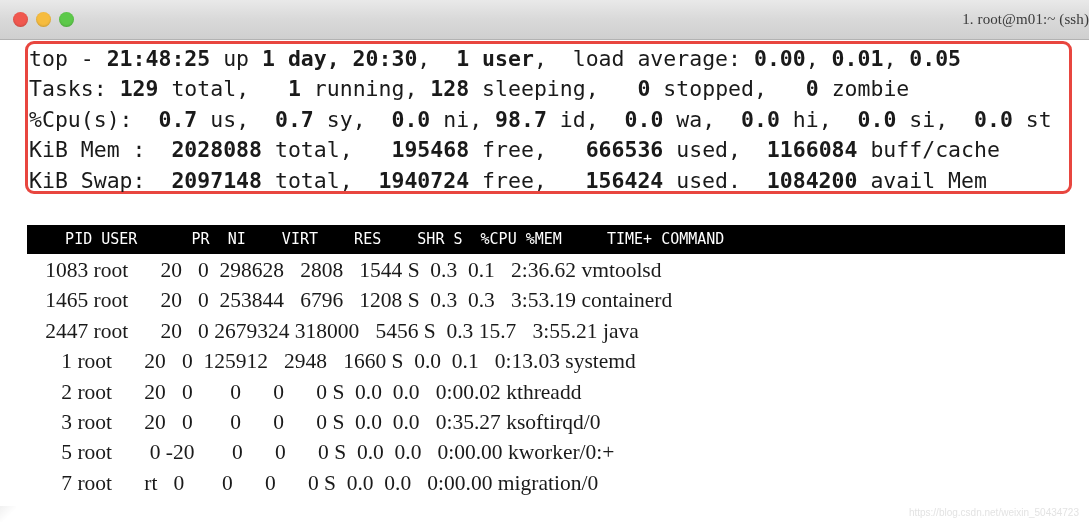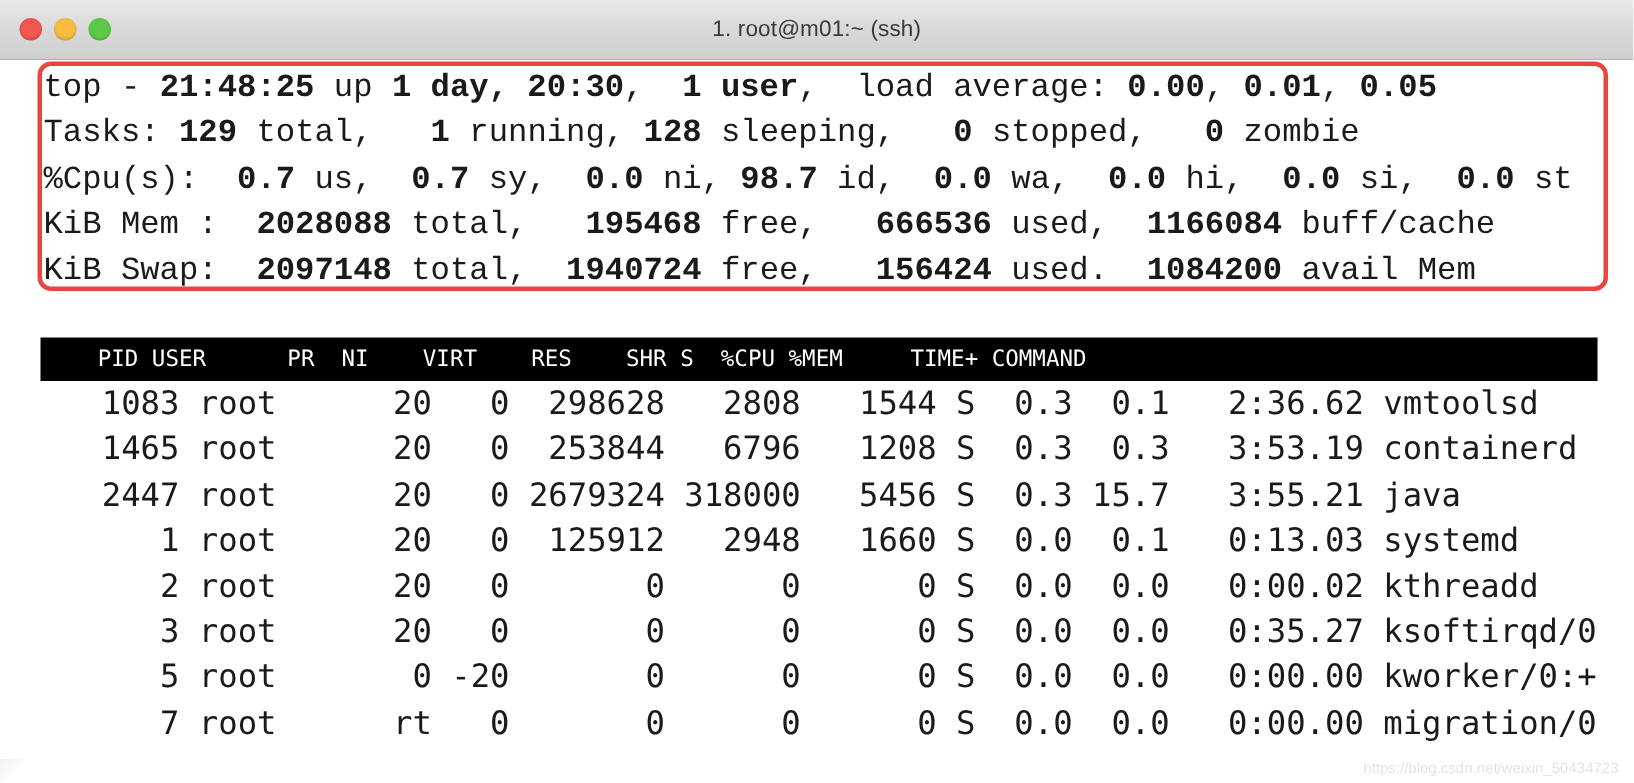--- a/index.html
+++ b/index.html
@@ -37,22 +37,22 @@
   }
   .light {
     width: 15px; height: 15px; border-radius: 50%;
     display: block;
   }
   .light.close  { background: #f0584f; box-shadow: inset 0 -1px 2px rgba(0,0,0,.18); }
   .light.min    { background: #f6bc3f; box-shadow: inset 0 -1px 2px rgba(0,0,0,.18); }
   .light.max    { background: #5dc94a; box-shadow: inset 0 -1px 2px rgba(0,0,0,.18); }
   .title-text {
     width: 100%;
-    text-align: center;
-    font-family: Liberation Sans, sans-serif;
+    text-align: right;
+    font-family: Liberation Serif, serif;
     font-size: 15px;
     color: #3a3a3a;
     letter-spacing: .1px;
     user-select: none;
   }
 
   
   .term {
     position: relative;
     padding: 0;
@@ -62,21 +62,20 @@
 
   .lines {
     position: absolute;
     left: 29px;
     top: 4px;
     font-size: 21.5px;
     line-height: 30.4px;
     letter-spacing: 0px;
     color: #1a1a1a;
     white-space: pre;
-    font-family: Liberation Mono, monospace;
   }
 
   .lines .b { font-weight: bold; }
 
   
   .redbox {
     position: absolute;
     left: 25px;
     top: 1px;
     width: 1047px;
@@ -107,20 +106,21 @@
   }
 
   .rows {
     position: absolute;
     left: 29px;
     top: 215px;
     font-size: 21.5px;
     line-height: 30.4px;
     color: #1a1a1a;
     white-space: pre;
+    font-family: Liberation Serif, serif;
   }
 
   
   .watermark {
     position: absolute;
     right: 10px;
     bottom: 4px;
     font-family: "Liberation Sans", sans-serif;
     font-size: 10px;
     color: #e3e3e3;

